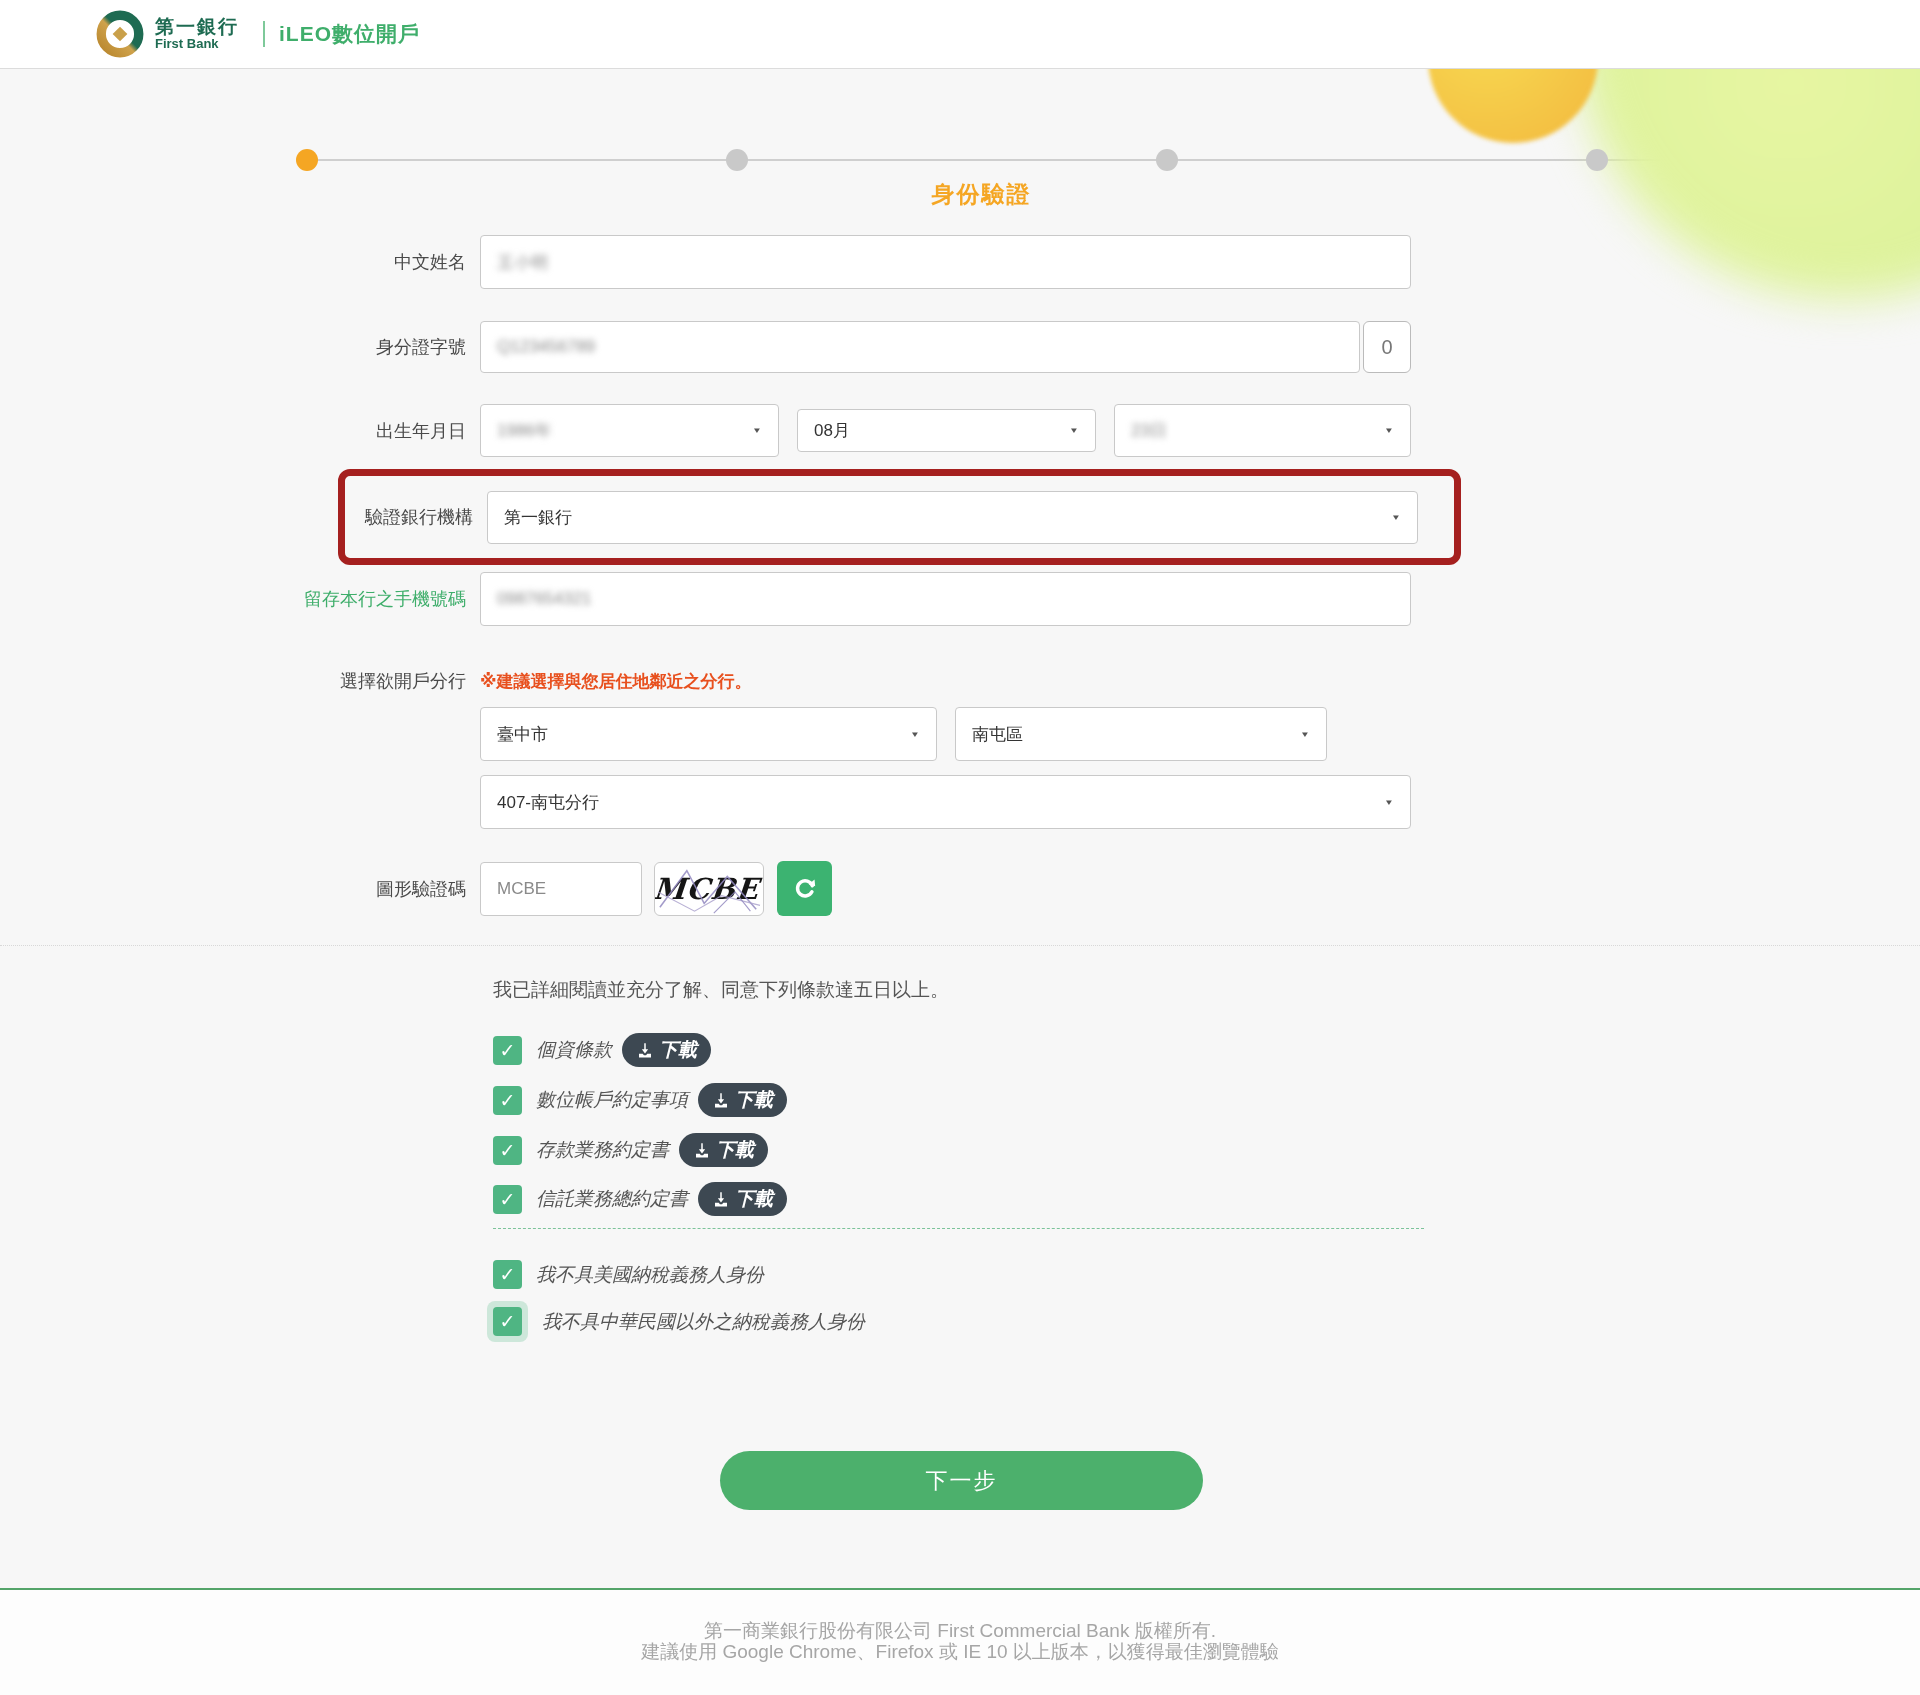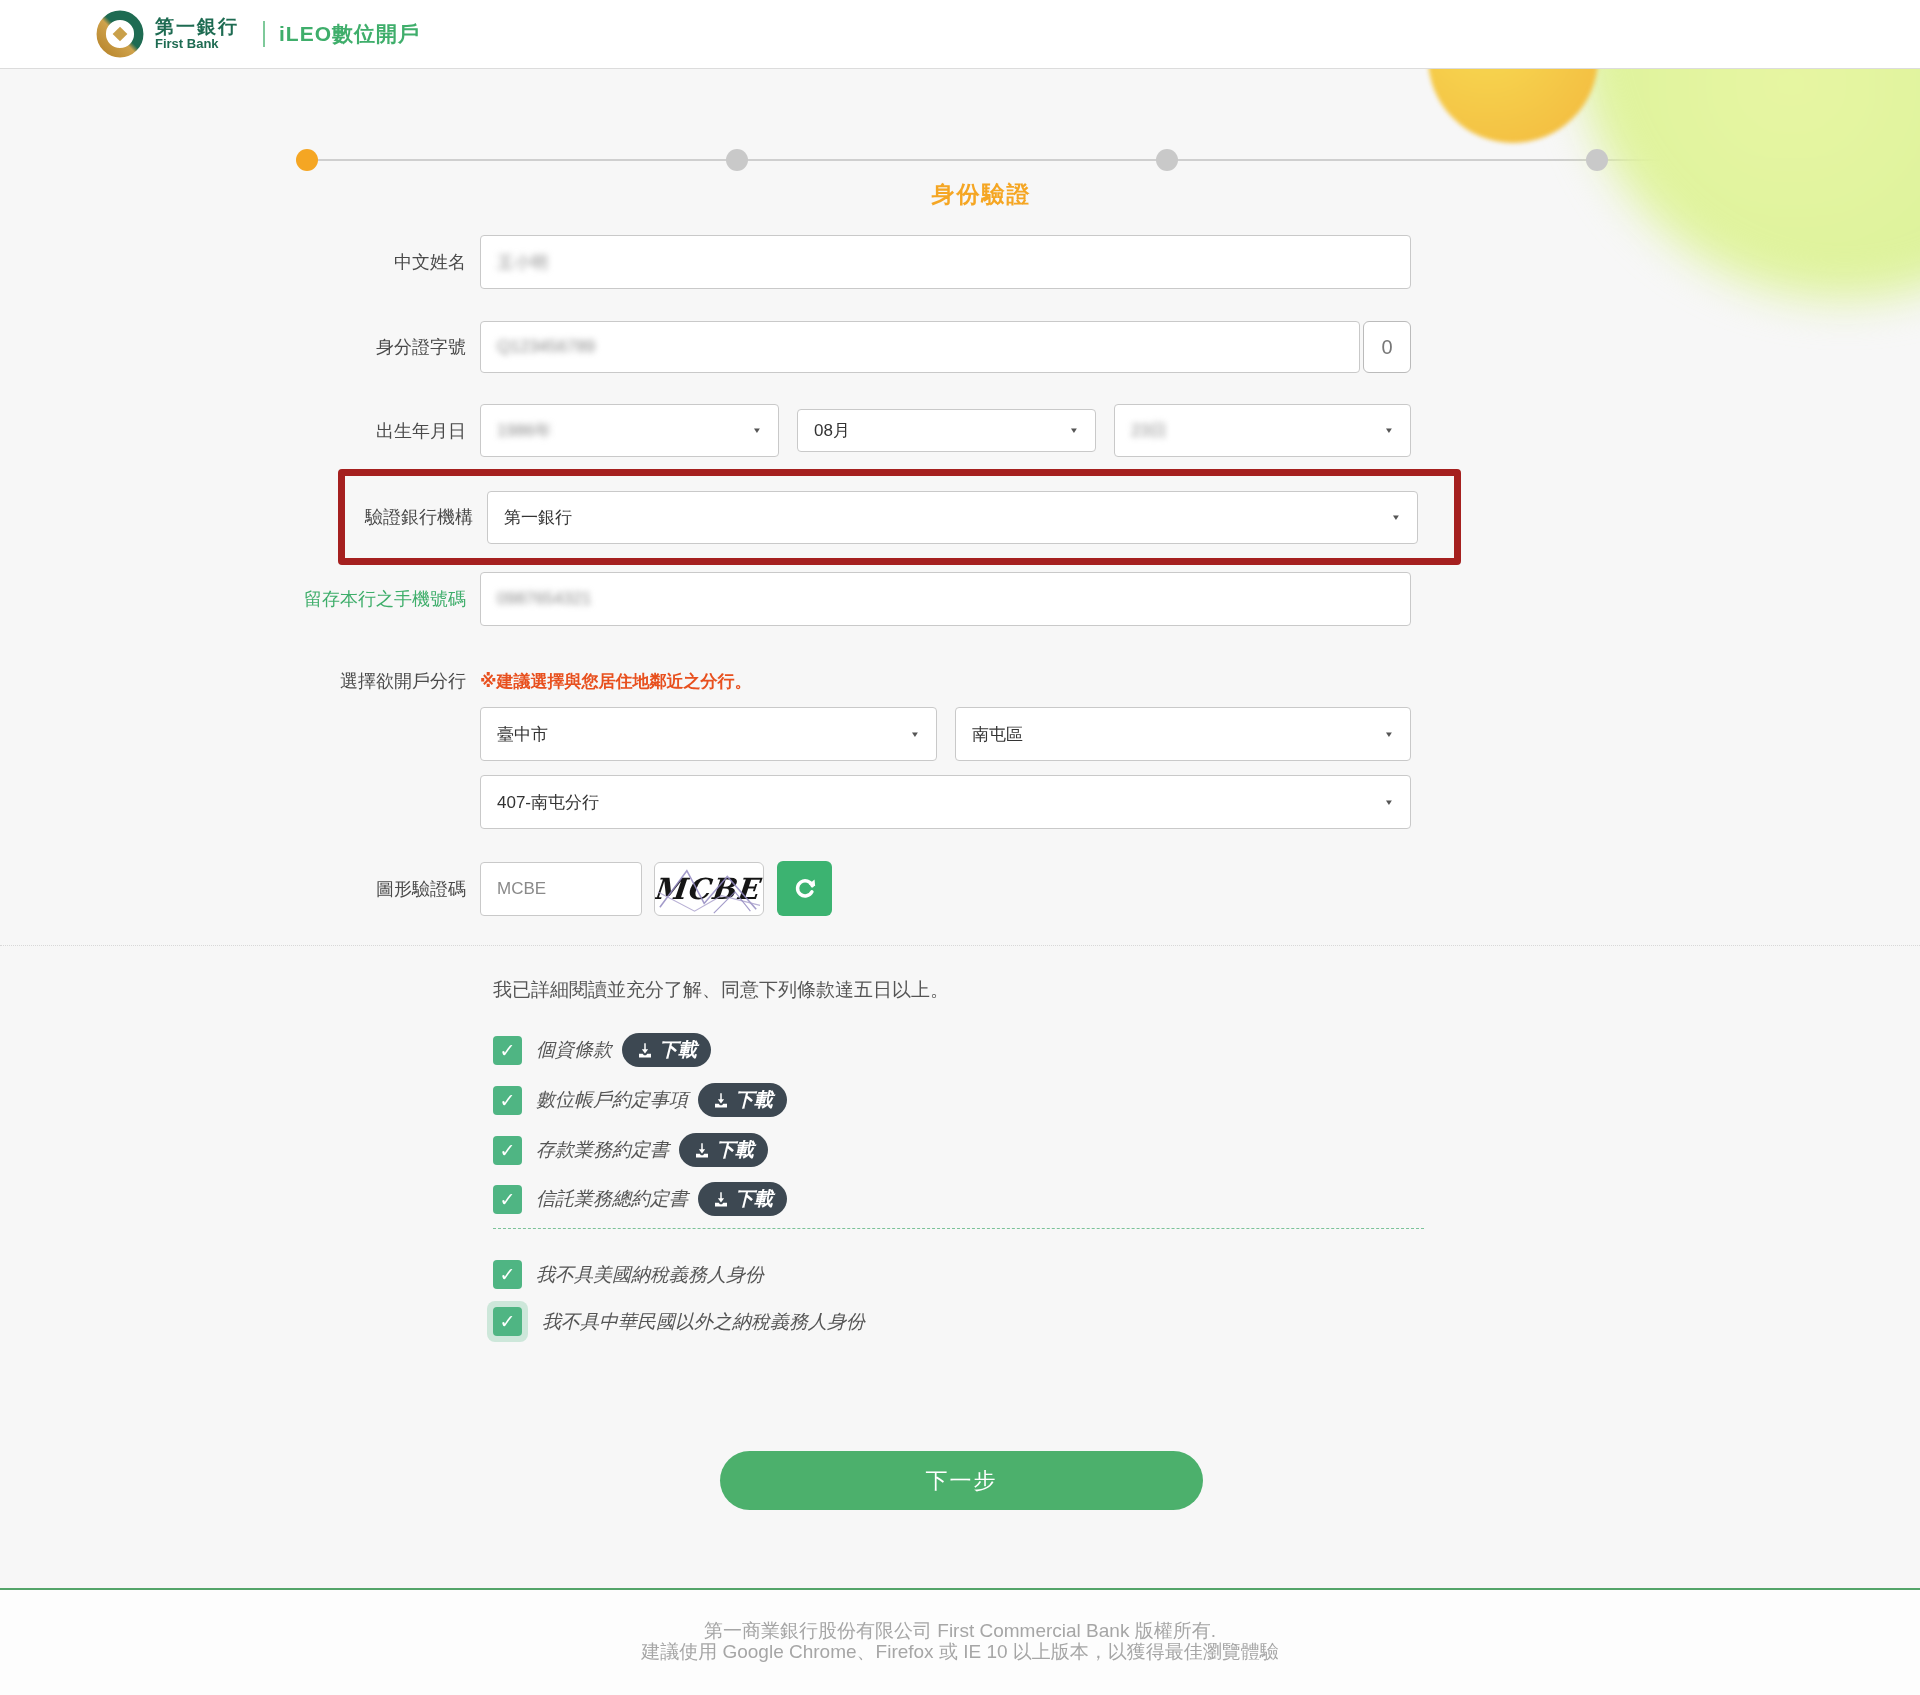--- a/index.html
+++ b/index.html
@@ -45,21 +45,21 @@
   .caret { font-size:10px; color:#555; transform:scaleY(.8); margin-left:10px; }
   .masked { filter:blur(3px); color:#8a8a8a; }
   input.raw { background:#fff; border:1px solid #c9c9c9; border-radius:4px; height:54px;
               padding:0 16px; font-size:17px; color:#8a8a8a; font-family:inherit; width:100%; outline:none; }
 
   .counter-box { width:48px; height:52px; border:1px solid #bbb; border-radius:6px; background:#fff;
                  display:flex; align-items:center; justify-content:center;
                  color:#777; font-size:20px; margin-left:3px; }
 
   .red-frame { position:absolute; left:338px; top:400px; width:1123px; height:96px;
-               border:7px solid #a5201f; border-radius:4px; z-index:4;
+               border:7px solid #a5201f; border-radius:12px; z-index:4;
                display:flex; align-items:center; }
   .red-frame .lbl { flex:0 0 142px; }
 
   .note { color:#e8501e; font-size:17px; font-weight:bold; }
 
   .captcha-img { position:relative; width:110px; height:54px; margin-left:12px; background:#fff;
                  border:1px solid #c9c9c9; border-radius:6px; overflow:hidden;
                  display:flex; align-items:center; justify-content:center; }
   .captcha-text { font-family:"DejaVu Serif","Liberation Serif",serif; font-style:italic; font-weight:bold;
                   font-size:29px; color:#151515; letter-spacing:1px; transform:skewX(-8deg); }
@@ -188,21 +188,21 @@
       <div class="lbl">選擇欲開戶分行</div>
       <div class="note">※建議選擇與您居住地鄰近之分行。</div>
     </div>
     <div class="row" style="top:638px">
       <div class="lbl"></div>
       <div class="controls">
         <div class="sbox" style="width:457px">
           <span>臺中市</span>
           <span class="caret">▼</span>
         </div>
-        <div class="sbox" style="width:456px;margin-left:18px">
+        <div class="sbox" style="width:372px;margin-left:18px">
           <span>南屯區</span>
           <span class="caret">▼</span>
         </div>
       </div>
     </div>
     <div class="row" style="top:706px">
       <div class="lbl"></div>
       <div class="controls">
         <div class="sbox" style="width:931px">
           <span>407-南屯分行</span>

